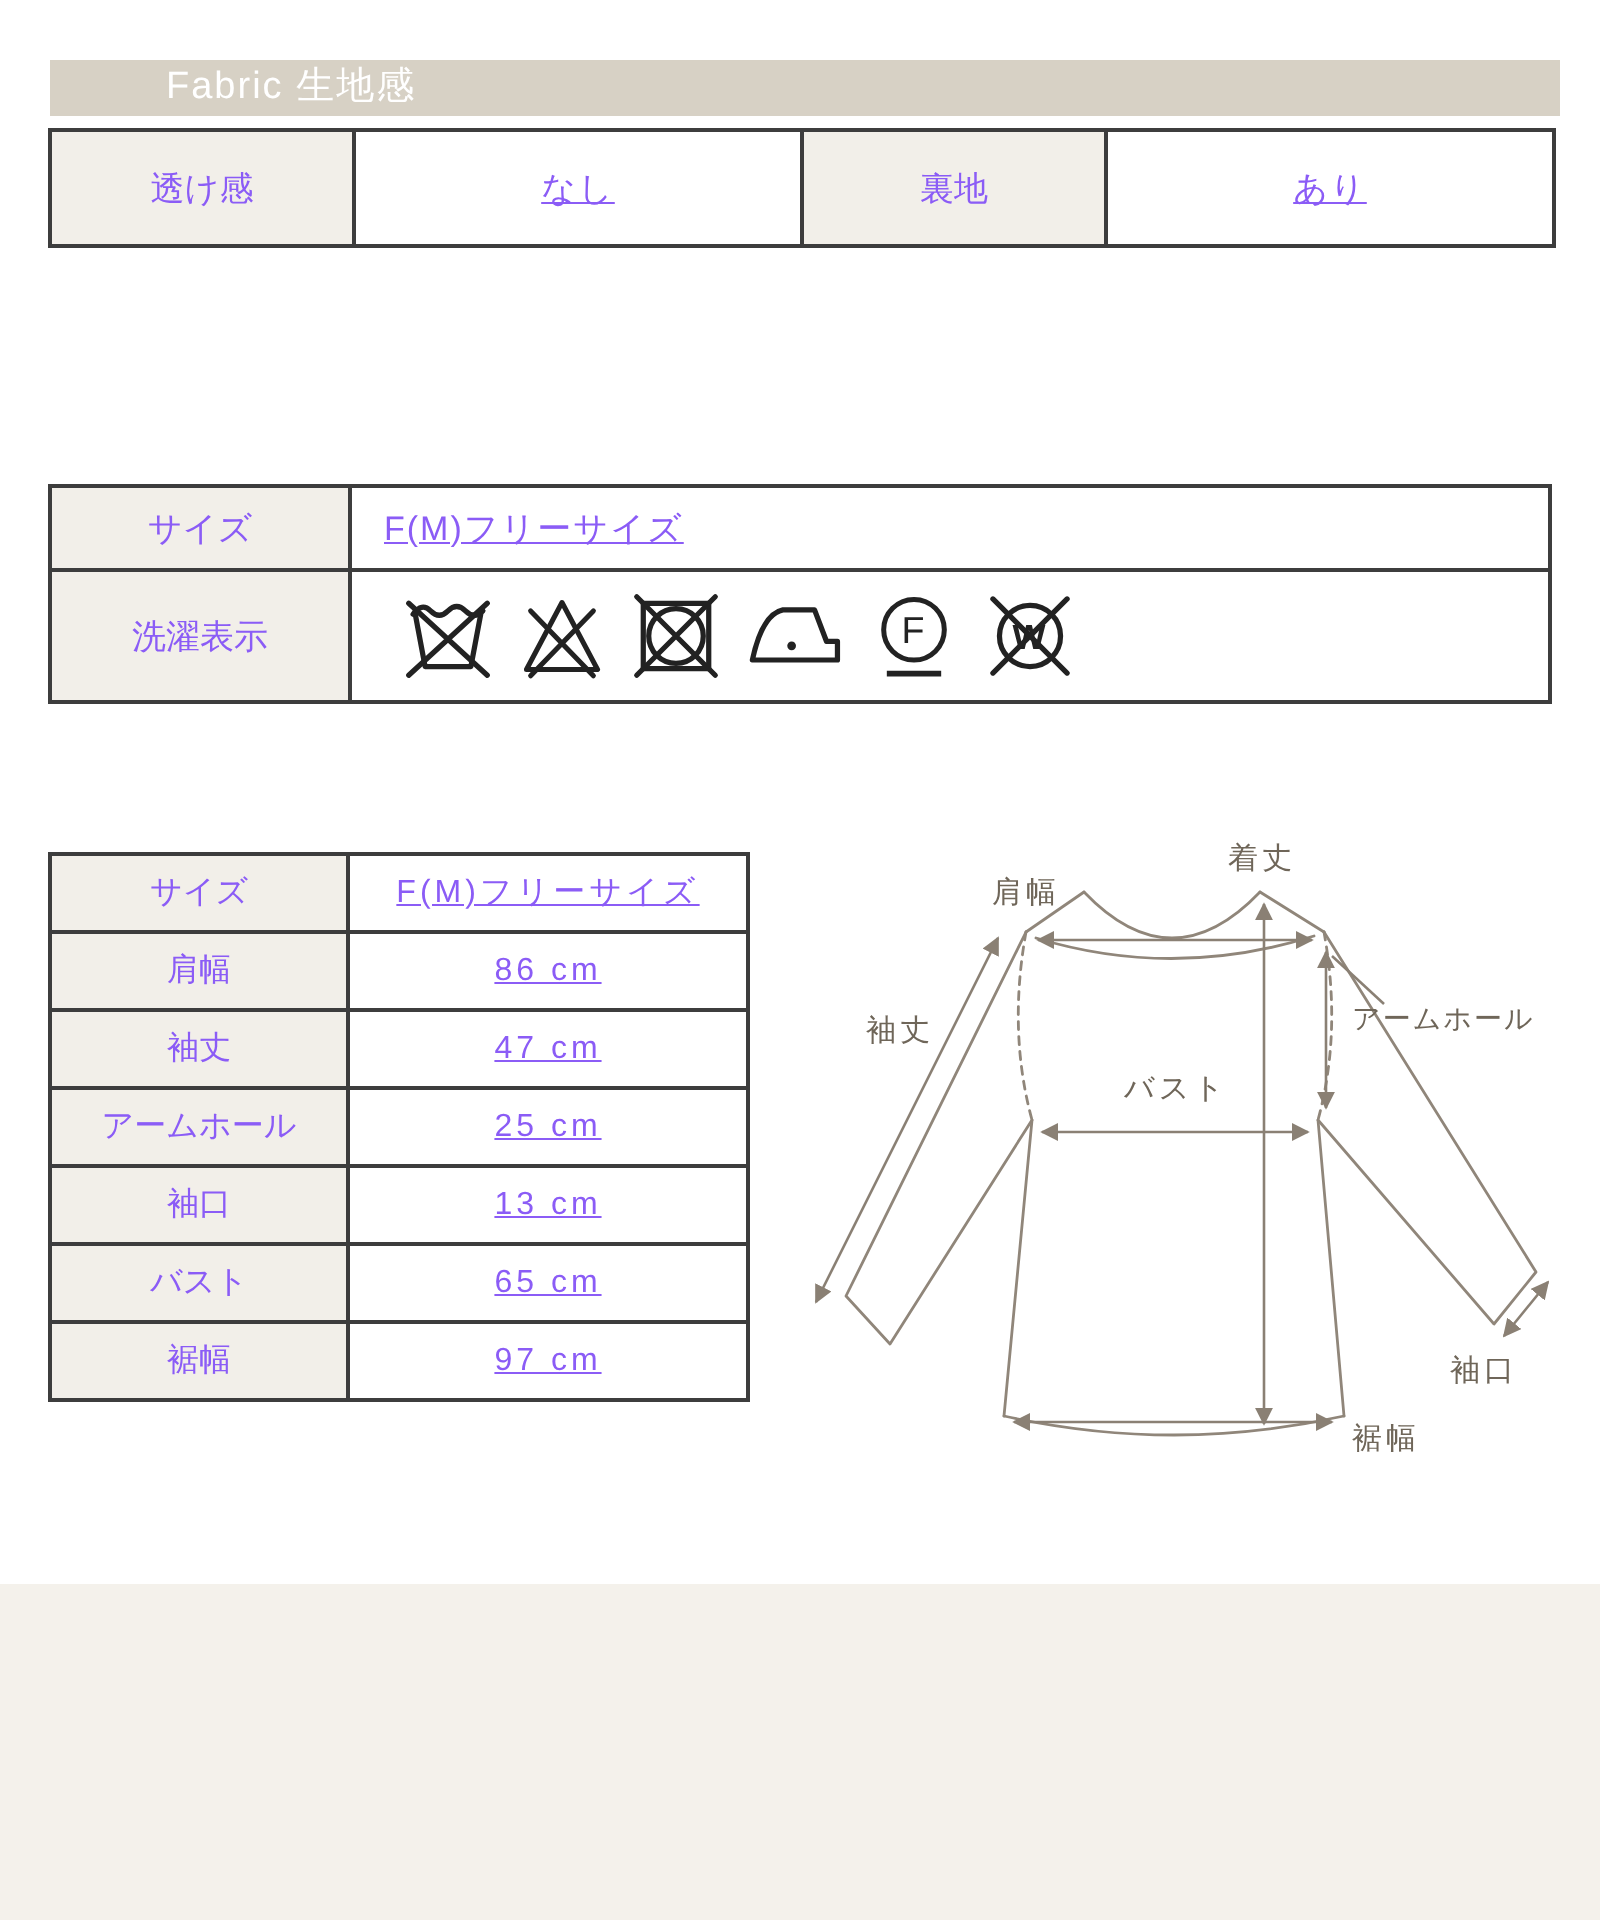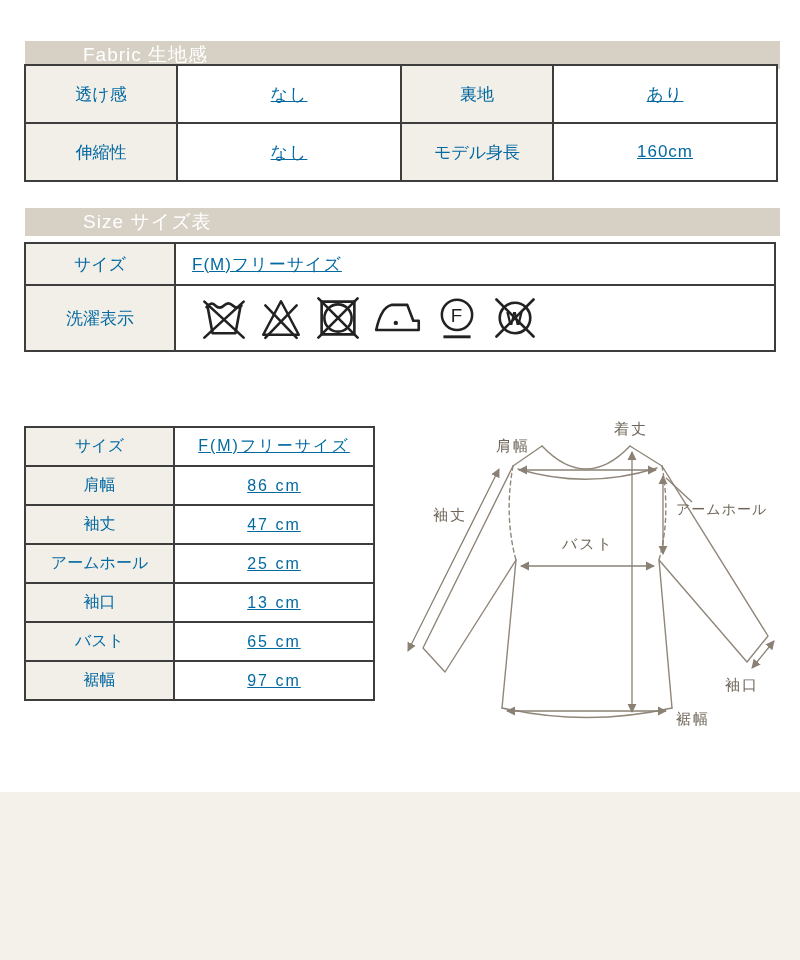--- a/index.html
+++ b/index.html
@@ -3,26 +3,26 @@
 <meta charset="utf-8">
 <style>
   * { margin:0; padding:0; box-sizing:border-box; }
   html,body { background:#ffffff; }
   body { font-family:"Liberation Sans", sans-serif; color:#4c4c4c; }
   .page { position:relative; width:800px; height:960px; background:#fff; overflow:hidden; }
 
   
   .bar { position:absolute; left:25px; width:755px; height:28px; background:#d7d1c5;
          color:#ffffff; font-size:19px; line-height:28px; padding-left:58px; letter-spacing:1px; }
-  .bar-fabric { top:30px;margin-top:11px; }
+  .bar-fabric { top:30px; }
   .bar-size   { top:208px; }
 
   
   table { border-collapse:collapse; table-layout:fixed; }
-  td { border:2px solid #3d3d3d; font-size:17px; color:#0369a1; text-align:center; vertical-align:middle; }
+  td { border:2px solid #3d3d3d; font-size:17px; color:#8b5cf6; text-align:center; vertical-align:middle; }
   td.lbl { background:#f2efe9; }
   td.val { background:#ffffff; letter-spacing:1px;text-decoration:underline; }
 
   .tbl-fabric { position:absolute; left:24px; top:64px; width:752px; }
   .tbl-fabric td { height:58px; }
   .col-l { width:152px; } .col-v { width:224px; }
 
   .tbl-info { position:absolute; left:24px; top:242px; width:752px; }
   .tbl-info td { height:42px; }
   .tbl-info td.val { text-align:left; padding-left:16px; }
@@ -52,30 +52,23 @@
   <div class="bar bar-fabric">Fabric 生地感</div>
 
   <table class="tbl-fabric">
     <tbody>
         <tr>
       <td class="lbl col-l">透け感</td>
       <td class="val col-v">なし</td>
       <td class="lbl col-l">裏地</td>
       <td class="val col-v">あり</td>
     </tr>
-    <tr>
-      <td class="lbl col-l">伸縮性</td>
-      <td class="val col-v">なし</td>
-      <td class="lbl col-l">モデル身長</td>
-      <td class="val col-v">160cm</td>
-    </tr>
   </tbody>
     </table>
 
-  <div class="bar bar-size">Size サイズ表</div>
 
   <table class="tbl-info">
     <tbody>
         <tr>
       <td class="lbl col-lbl">サイズ</td>
       <td class="val">F(M)フリーサイズ</td>
     </tr>
     <tr>
       <td class="lbl col-lbl care-cell">洗濯表示</td>
       <td class="val care-cell">

